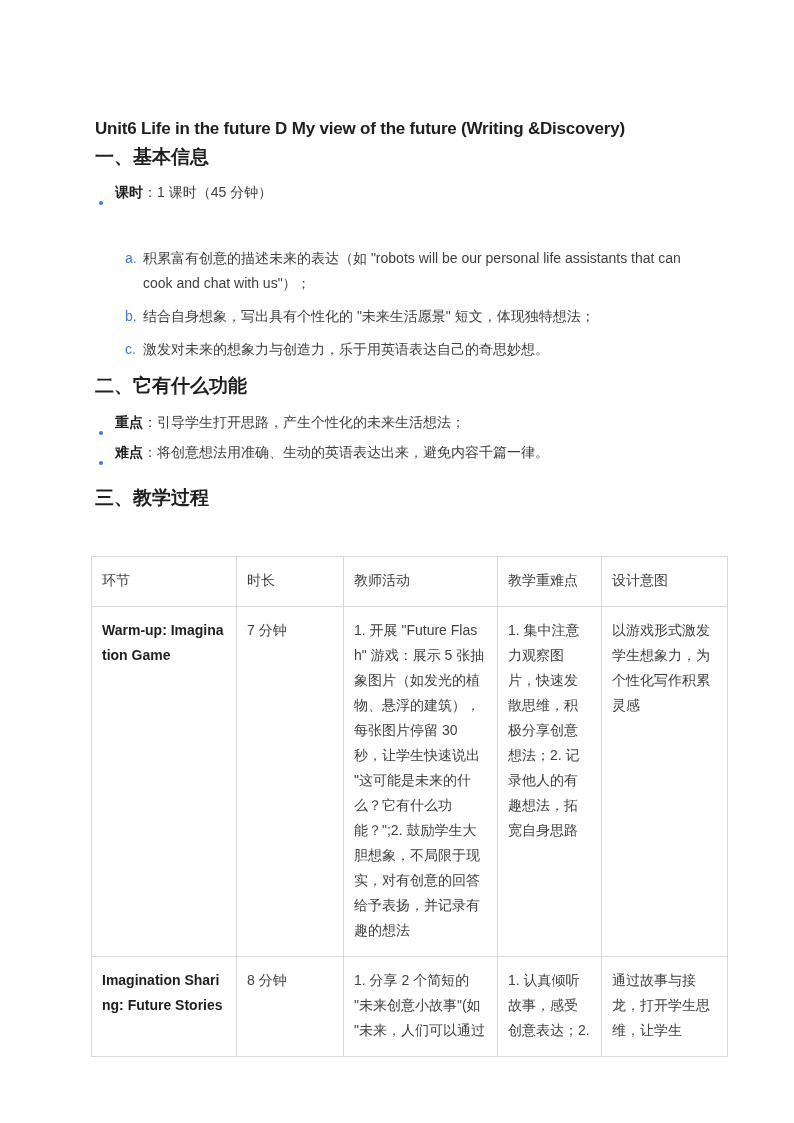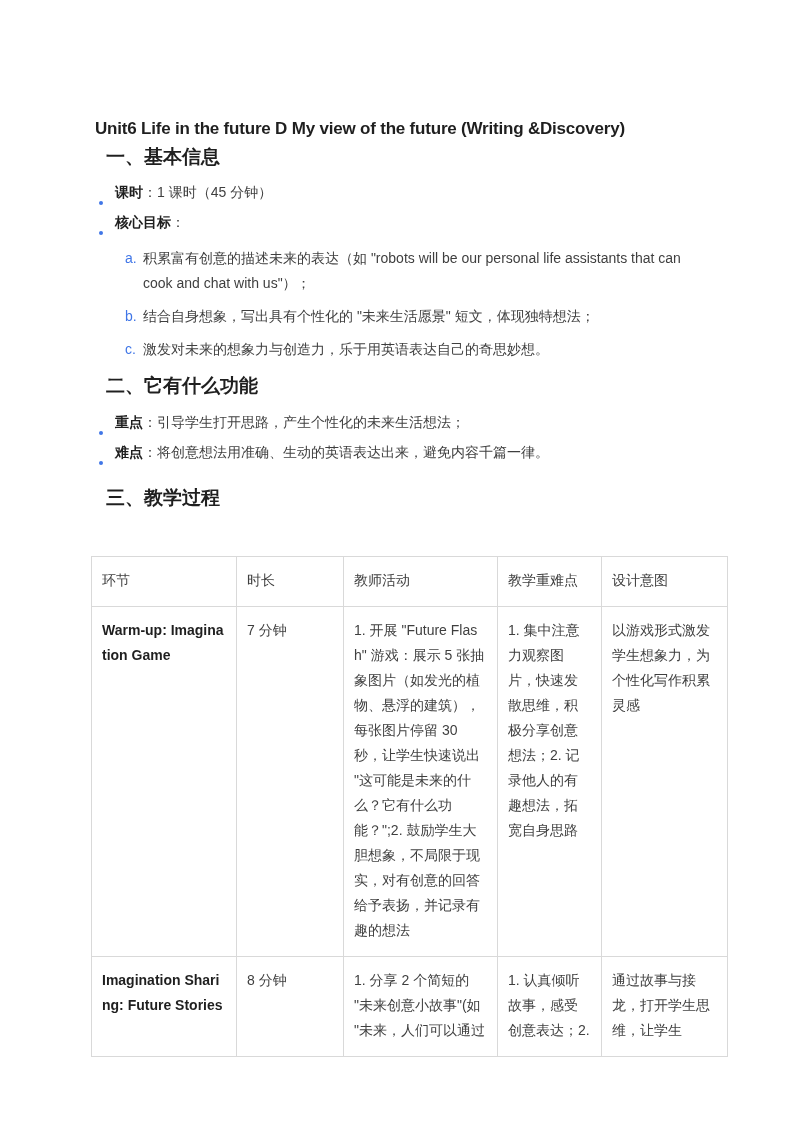--- a/index.html
+++ b/index.html
@@ -17,21 +17,21 @@
     background:#ffffff;
     overflow:hidden;
     margin:8px auto;
   }
   .title{
     position:absolute;left:95px;top:108px;width:640px;
     font-size:17px;font-weight:bold;line-height:26px;color:var(--heading);
     letter-spacing:-0.2px;
   }
   .h-section{
-    position:absolute;left:106px;
+    position:absolute;left:95px;
     font-size:19px;font-weight:bold;line-height:26px;color:var(--heading);
   }
   .h-basic{top:136px;}
   .h-keypoints{top:365px;}
   .h-process{top:477px;}
   .bullets{position:absolute;left:99px;width:610px;}
   .bullets-basic{top:172px;}
   .bullets-key{top:402px;}
   .bullet-item{display:flex;align-items:flex-end;line-height:25px;margin-bottom:5px;
     font-size:14px;color:var(--text);}
@@ -67,24 +67,20 @@
 <div class="page">
 
   <div class="title">Unit6 Life in the future D My view of the future (Writing &amp;Discovery)</div>
 
   <div class="h-section h-basic">一、基本信息</div>
 
   <div class="bullets bullets-basic">
     <div class="bullet-item">
       <span class="dot"></span>
       <span><b>课时</b><span>：1 课时（45 分钟）</span></span>
-    </div>
-    <div class="bullet-item">
-      <span class="dot"></span>
-      <span><b>核心目标</b><span>：</span></span>
     </div>
   </div>
 
   <div class="lettered">
     <div class="lettered-item">
       <span class="marker">a.</span>
       <span>积累富有创意的描述未来的表达（如 "robots will be our personal life assistants that can cook and chat with us"）；</span>
     </div>
     <div class="lettered-item">
       <span class="marker">b.</span>

